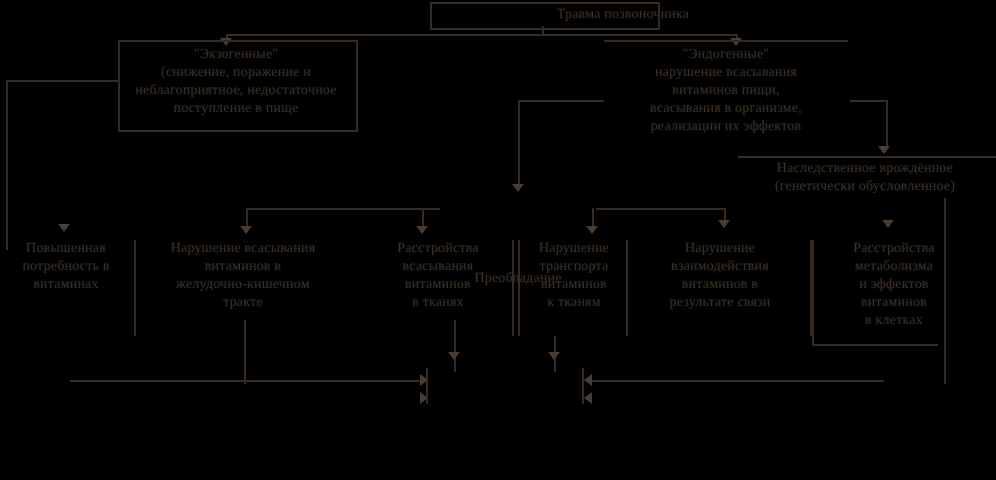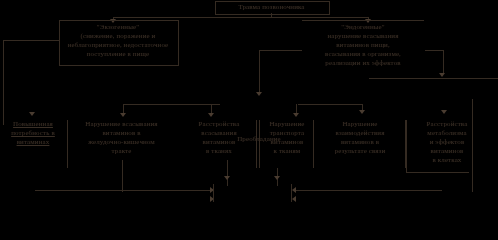--- a/index.html
+++ b/index.html
@@ -46,21 +46,21 @@
     border-bottom:3px solid transparent;
     border-left:4px solid #4a3c30;
   }
 </style>
 </head>
 <body>
 
 <div id="stage">
 
   <div class="box" style="left:215px;top:1px;width:113px;height:12px;"></div>
-  <div class="tx" style="left:215px;top:3px;width:113px;">Травма позвоночника</div>
+  <div class="tx" style="left:215px;top:3px;width:113px;padding-left:40px;">Травма позвоночника</div>
 
   <div class="ln v" style="left:271px;top:13px;height:4px;"></div>
   <div class="ln h" style="left:113px;top:17px;width:256px;"></div>
   <div class="ln v" style="left:113px;top:17px;height:3px;"></div>
   <div class="ln v" style="left:368px;top:17px;height:3px;"></div>
   <div class="arw" style="left:110px;top:19px;"></div>
   <div class="arw" style="left:365px;top:19px;"></div>
 
   <div class="box" style="left:59px;top:20px;width:118px;height:44px;"></div>
   <div class="tx" style="left:61px;top:23px;width:114px;">"Экзогенные"
@@ -77,20 +77,22 @@
 реализации их эффектов</div>
 
   <div class="ln h" style="left:425px;top:50px;width:18px;"></div>
   <div class="ln h" style="left:281px;top:50px;width:21px;"></div>
 
   <div class="ln v" style="left:259px;top:50px;height:44px;"></div>
   <div class="ln h" style="left:259px;top:50px;width:22px;"></div>
   <div class="arw" style="left:256px;top:92px;"></div>
 
   <div class="ln h" style="left:369px;top:78px;width:129px;"></div>
+  <div class="tx" style="left:367px;top:80px;width:131px;line-height:9px;">Наследственное врождённое
+(генетически обусловленное)</div>
   <div class="arw" style="left:439px;top:73px;"></div>
   <div class="ln v" style="left:443px;top:50px;height:23px;"></div>
 
   <div class="ln v" style="left:472px;top:99px;height:93px;"></div>
 
   <div class="tx" style="left:220px;top:99px;width:78px;font-size:7px;margin-top:36px;">Преобладание</div>
   <div class="ln h" style="left:123px;top:104px;width:97px;"></div>
   <div class="ln h" style="left:298px;top:104px;width:64px;"></div>
 
   <div class="ln v" style="left:123px;top:104px;height:12px;"></div>
@@ -101,21 +103,21 @@
 
   <div class="ln v" style="left:296px;top:104px;height:12px;"></div>
   <div class="arw" style="left:293px;top:113px;"></div>
 
   <div class="ln v" style="left:362px;top:104px;height:8px;"></div>
   <div class="arw" style="left:359px;top:110px;"></div>
 
   <div class="arw" style="left:29px;top:112px;"></div>
   <div class="arw" style="left:441px;top:110px;"></div>
 
-  <div class="tx" style="left:4px;top:120px;width:58px;text-decoration:underline;">Повышенная
+  <div class="tx" style="left:4px;top:120px;width:58px;">Повышенная
 потребность в
 витаминах</div>
   <div class="ln v" style="left:67px;top:120px;height:48px;"></div>
 
   <div class="tx" style="left:70px;top:120px;width:103px;">Нарушение всасывания
 витаминов в
 желудочно-кишечном
 тракте</div>
   <div class="ln v" style="left:122px;top:160px;height:32px;"></div>
 

